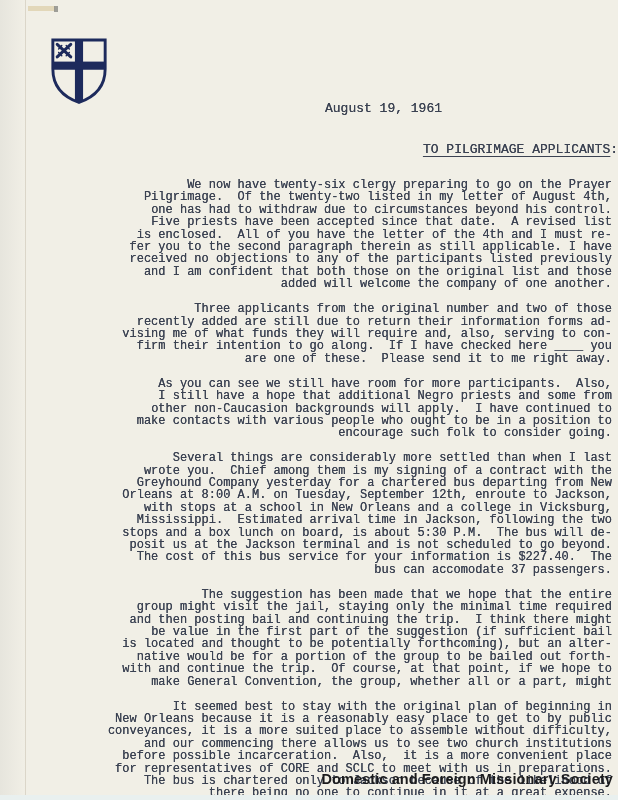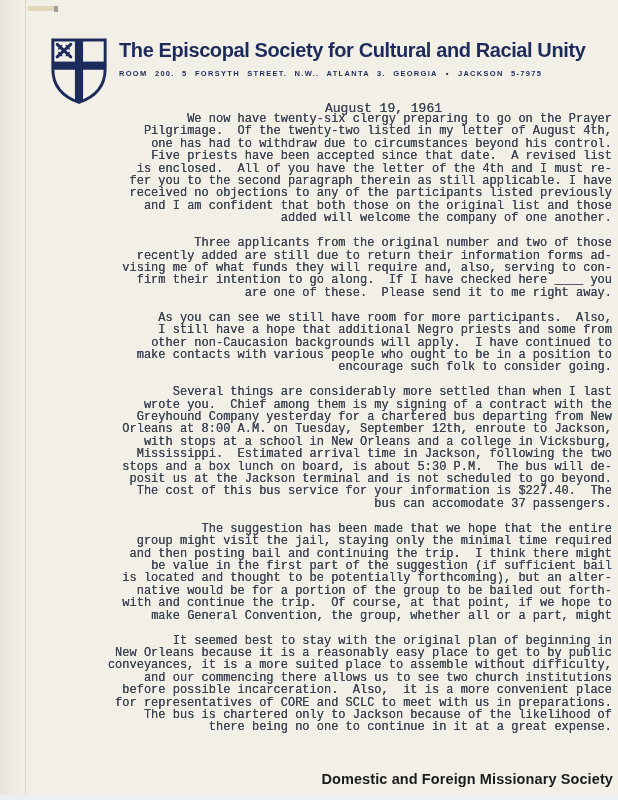--- a/index.html
+++ b/index.html
@@ -159,30 +159,27 @@
         <line x1="9.5" y1="8.5" x2="23.5" y2="21.5"></line>
         <line x1="23.5" y1="8.5" x2="9.5" y2="21.5"></line>
       </g>
       <g stroke="#1d2a5c" stroke-width="1.5" stroke-linecap="round">
         <line x1="11" y1="13.2" x2="14.2" y2="9.8"></line>
         <line x1="18.8" y1="20.2" x2="22" y2="16.8"></line>
         <line x1="18.8" y1="9.8" x2="22" y2="13.2"></line>
         <line x1="11" y1="16.8" x2="14.2" y2="20.2"></line>
       </g>
     </svg>
-    <div class="head-text">
-      <div class="org">The Episcopal Society for Cultural and Racial Unity</div>
-      <div class="addr">
-        <span>ROOM 200. 5 FORSYTH STREET. N.W.. ATLANTA 3. GEORGIA</span><span class="bullet">•</span><span>JACKSON 5-7975</span>
-      </div>
-    </div>
   </div>
 
   <div class="date type">August 19, 1961</div>
 
+  <div class="salutation type">
+    <span class="sal-u">TO PILGRIMAGE APPLICANTS</span><span>:</span>
+  </div>
 
   <div class="body-text">
     <div class="para type">     We now have twenty-six clergy preparing to go on the Prayer
 Pilgrimage.  Of the twenty-two listed in my letter of August 4th,
 one has had to withdraw due to circumstances beyond his control.
 Five priests have been accepted since that date.  A revised list
 is enclosed.  All of you have the letter of the 4th and I must re-
 fer you to the second paragraph therein as still applicable. I have
 received no objections to any of the participants listed previously
 and I am confident that both those on the original list and those

